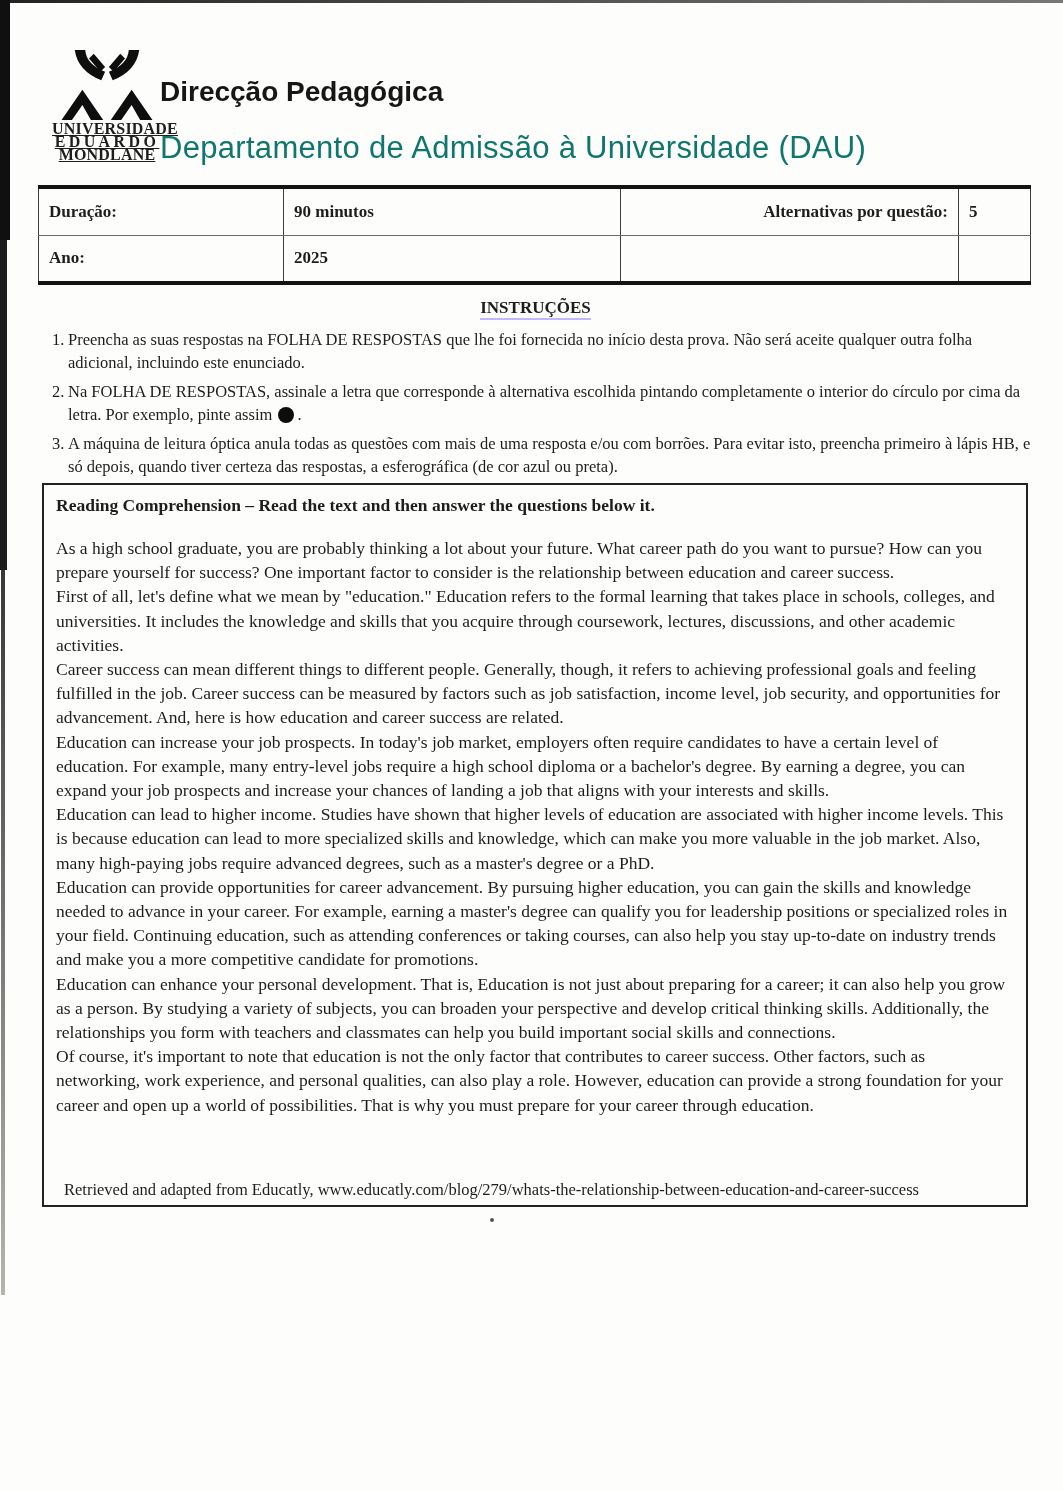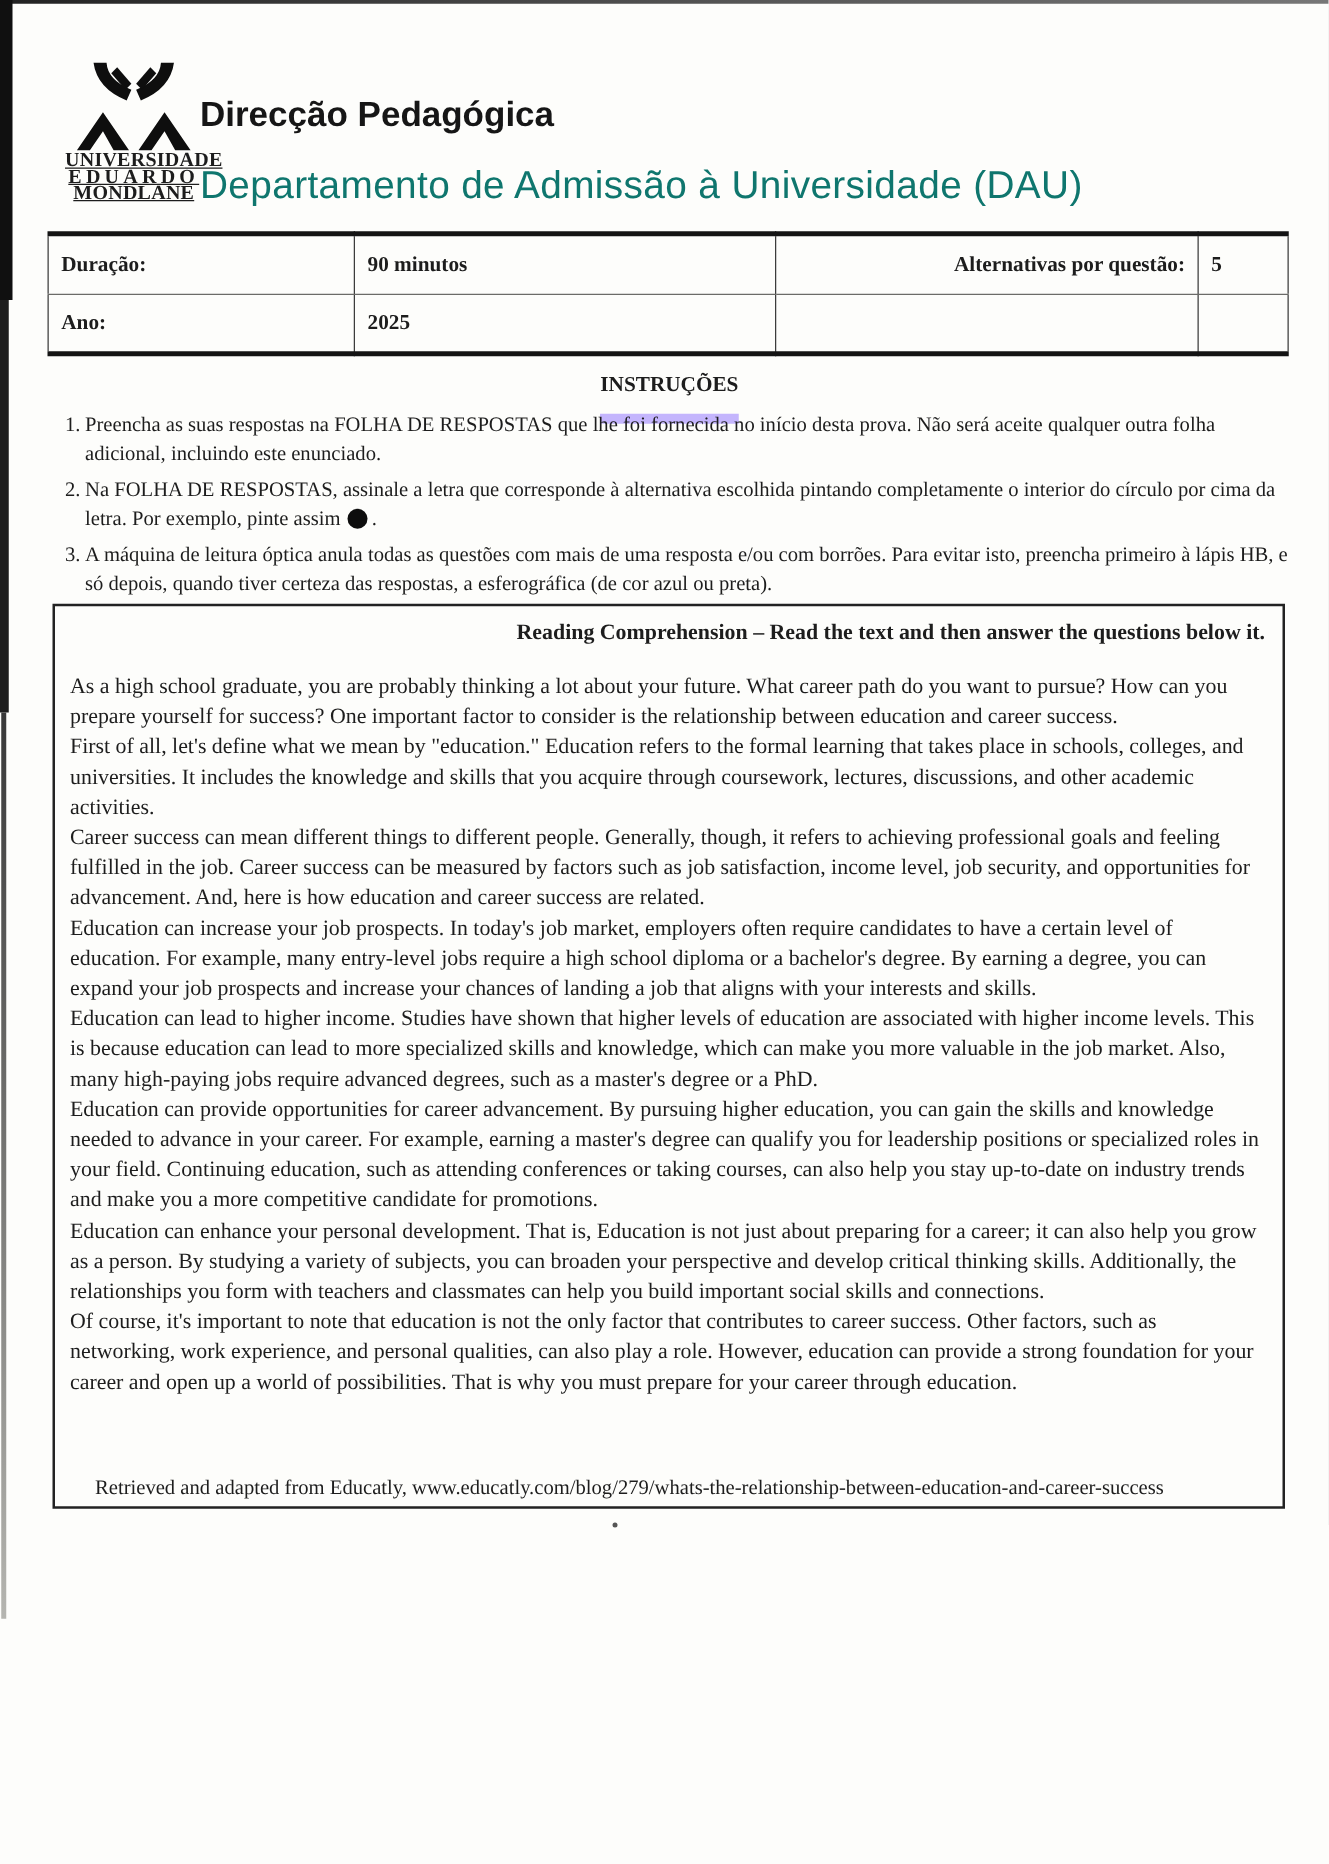--- a/index.html
+++ b/index.html
@@ -38,35 +38,35 @@
     border-top:1px solid #6b6b68;border-bottom:1px solid #6b6b68;
     font-size:17px;font-weight:bold;padding:0 10px;height:32px;vertical-align:middle;
   }
   .info-table td.c1{border-right:1px solid #3c3c3c;}
   .info-table td.c2{border-right:1px solid #3c3c3c;}
   .info-table td.c3{border-right:1px solid #3c3c3c;text-align:right;}
 
   
   .instructions{position:absolute;left:38px;top:298px;width:995px;}
   .instructions-heading{text-align:center;font-weight:bold;font-size:17px;margin-bottom:10px;}
-  .instructions-heading span{border-bottom:8px solid #c4b5fd;padding-bottom:14px;}
+  .instructions-heading span{border-bottom:2px solid #c4b5fd;padding-bottom:1px;}
   .inst-item{display:flex;margin-bottom:6px;font-size:16.5px;line-height:23px;}
   .inst-num{width:30px;flex:0 0 30px;padding-left:14px;box-sizing:border-box;}
   .inst-text{flex:1;}
   .dot-example{display:inline-block;width:16px;height:16px;border-radius:50%;background:#0d0d0d;vertical-align:-3px;margin:0 3px 0 6px;}
 
   
   .reading-box{
     position:absolute;left:42px;top:483px;width:986px;height:724px;
     border:2px solid #222;box-sizing:border-box;
     padding:8px 14px 0 12px;overflow:hidden;
   }
-  .reading-title{text-align:right;font-weight:bold;font-size:17.5px;margin:2px 0 20px 0;}
+  .reading-title{text-align:left;font-weight:bold;font-size:17.5px;margin:2px 0 20px 0;}
   .reading-body p{margin:0;font-size:17.5px;line-height:24.2px;}
-  .reading-citation{position:absolute;left:0;bottom:5px;width:100%;box-sizing:border-box;padding-left:32px;font-size:16.5px;}
+  .reading-citation{position:absolute;left:0;bottom:5px;width:100%;box-sizing:border-box;padding-left:20px;font-size:16.5px;}
 </style>
 </head>
 <body>
 
 <div class="page">
 
   <div class="scan-top-edge"></div>
   <div class="scan-left-band-a"></div>
   <div class="scan-left-band-b"></div>
   <div class="scan-left-band-c"></div>

